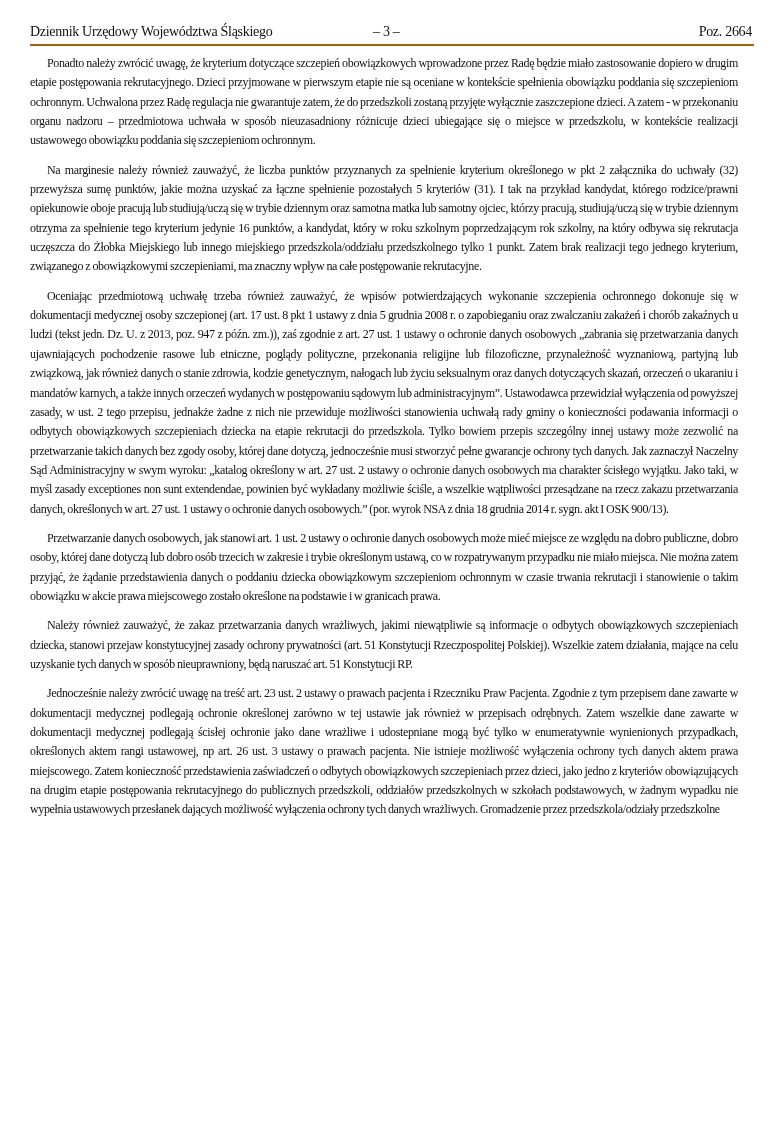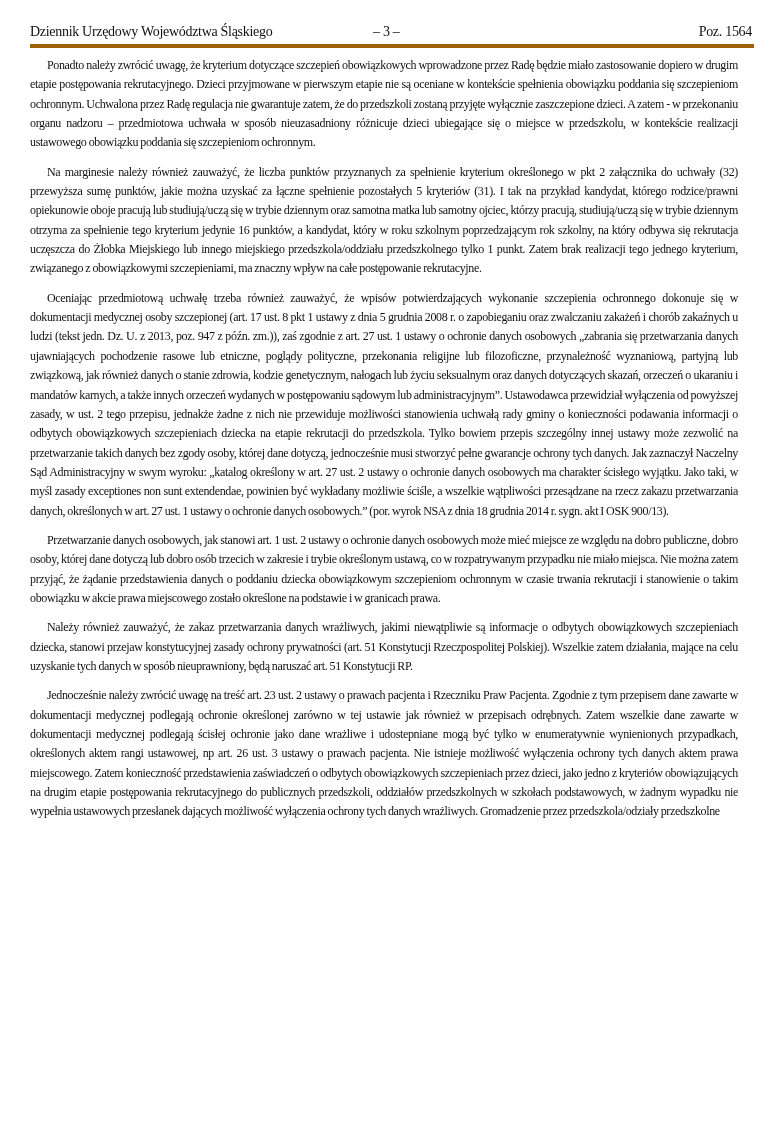--- a/index.html
+++ b/index.html
@@ -17,21 +17,21 @@
   }
   .page {
     position: absolute;
     left: 30px;
     top: 0;
     width: 724px;
   }
   .running-header {
     position: relative;
     height: 44px;
-    border-bottom: 4px solid #a16207;
+    border-bottom: 2px solid #a16207;
     font-size: 14px;
     letter-spacing: -0.3px;
   }
   .running-header .hl {
     position: absolute;
     left: 0;
     top: 24px;
   }
   .running-header .hc {
     position: absolute;
@@ -59,21 +59,21 @@
     font-weight: normal;
   }
 </style>
 </head>
 <body>
 
 <div class="page">
   <div class="running-header">
     <span class="hl">Dziennik Urzędowy Województwa Śląskiego</span>
     <span class="hc">– 3 –</span>
-    <span class="hr">Poz. 1564</span>
+    <span class="hr">Poz. 2664</span>
   </div>
 
   <div class="body">
     <p class="para"><span>Ponadto należy zwrócić uwagę, że kryterium dotyczące szczepień obowiązkowych wprowadzone przez Radę będzie miało zastosowanie dopiero w drugim etapie postępowania rekrutacyjnego. Dzieci przyjmowane w pierwszym etapie nie są oceniane w kontekście spełnienia obowiązku poddania się szczepieniom ochronnym. Uchwalona przez Radę regulacja nie gwarantuje zatem, że do przedszkoli zostaną przyjęte wyłącznie zaszczepione dzieci. A zatem - w przekonaniu organu nadzoru – przedmiotowa uchwała w sposób nieuzasadniony różnicuje dzieci ubiegające się o miejsce w przedszkolu, w kontekście realizacji ustawowego obowiązku poddania się szczepieniom ochronnym.</span></p>
     <p class="para"><span>Na marginesie należy również zauważyć, że liczba punktów przyznanych za spełnienie kryterium określonego w pkt 2 załącznika do uchwały (32) przewyższa sumę punktów, jakie można uzyskać za łączne spełnienie pozostałych 5 kryteriów (31). I tak na przykład kandydat, którego rodzice/prawni opiekunowie oboje pracują lub studiują/uczą się w trybie dziennym oraz samotna matka lub samotny ojciec, którzy pracują, studiują/uczą się w trybie dziennym otrzyma za spełnienie tego kryterium jedynie 16 punktów, a kandydat, który w roku szkolnym poprzedzającym rok szkolny, na który odbywa się rekrutacja uczęszcza do Żłobka Miejskiego lub innego miejskiego przedszkola/oddziału przedszkolnego tylko 1 punkt. Zatem brak realizacji tego jednego kryterium, związanego z obowiązkowymi szczepieniami,  ma znaczny wpływ na całe postępowanie rekrutacyjne.</span></p>
     <p class="para"><span>Oceniając przedmiotową uchwałę trzeba również zauważyć, że wpisów potwierdzających wykonanie szczepienia ochronnego dokonuje się w dokumentacji medycznej osoby szczepionej (art. 17 ust. 8 pkt 1 ustawy z dnia 5 grudnia 2008 r. o zapobieganiu oraz zwalczaniu zakażeń i chorób zakaźnych u ludzi (tekst jedn. Dz. U. z 2013, poz. 947 z późn. zm.)), zaś zgodnie z art. 27 ust. 1 ustawy o ochronie danych osobowych „zabrania się przetwarzania danych ujawniających pochodzenie rasowe lub etniczne, poglądy polityczne, przekonania religijne lub filozoficzne, przynależność wyznaniową, partyjną lub związkową, jak również </span><b>danych o stanie zdrowia</b><span>, kodzie genetycznym, nałogach lub życiu seksualnym oraz danych dotyczących skazań, orzeczeń o ukaraniu i mandatów karnych, a także innych orzeczeń wydanych w postępowaniu sądowym lub administracyjnym”. Ustawodawca przewidział wyłączenia od powyższej zasady, w ust. 2 tego przepisu, jednakże żadne z nich nie przewiduje możliwości stanowienia uchwałą rady gminy o konieczności podawania informacji o odbytych obowiązkowych szczepieniach dziecka na etapie rekrutacji do przedszkola. Tylko bowiem przepis szczególny innej </span><b>ustawy</b><span> może zezwolić na przetwarzanie takich danych bez zgody osoby, której dane dotyczą, jednocześnie musi stworzyć pełne gwarancje ochrony tych danych. Jak zaznaczył Naczelny Sąd Administracyjny w swym wyroku: „katalog określony w art. 27 ust. 2 ustawy o ochronie danych osobowych ma charakter ścisłego wyjątku. Jako taki, w myśl zasady exceptiones non sunt extendendae, powinien być wykładany możliwie ściśle, a wszelkie wątpliwości przesądzane na rzecz zakazu przetwarzania danych, określonych w art. 27 ust. 1 ustawy o ochronie danych osobowych.” (por. wyrok NSA z dnia 18 grudnia 2014 r. sygn. akt I OSK 900/13).</span></p>
     <p class="para"><span>Przetwarzanie danych osobowych, jak stanowi art. 1 ust. 2 ustawy o ochronie danych osobowych może mieć miejsce ze względu na dobro publiczne, dobro osoby, której dane dotyczą lub dobro osób trzecich </span><b>w zakresie i trybie określonym ustawą</b><span>, co w rozpatrywanym przypadku nie miało miejsca. Nie można zatem przyjąć, że żądanie przedstawienia danych o poddaniu dziecka obowiązkowym szczepieniom ochronnym w czasie trwania rekrutacji i stanowienie o takim obowiązku w akcie prawa miejscowego zostało określone na podstawie i w granicach prawa.</span></p>
     <p class="para"><span>Należy również zauważyć, że zakaz przetwarzania danych wrażliwych, jakimi niewątpliwie są informacje o odbytych obowiązkowych szczepieniach dziecka, stanowi przejaw konstytucyjnej zasady ochrony prywatności (art. 51 Konstytucji Rzeczpospolitej Polskiej). Wszelkie zatem działania, mające na celu uzyskanie tych danych w sposób nieuprawniony, będą naruszać art. 51 Konstytucji RP.</span></p>
     <p class="para"><span>Jednocześnie należy zwrócić uwagę na treść art. 23 ust. 2 ustawy o prawach pacjenta i Rzeczniku Praw Pacjenta. Zgodnie z tym przepisem dane zawarte w dokumentacji medycznej podlegają ochronie określonej zarówno w tej ustawie jak również w przepisach odrębnych. Zatem wszelkie dane zawarte w dokumentacji medycznej podlegają ścisłej ochronie jako dane wrażliwe i udostepniane mogą być tylko w enumeratywnie wynienionych przypadkach, określonych aktem rangi ustawowej, np art. 26 ust. 3 ustawy o prawach pacjenta. Nie istnieje możliwość wyłączenia ochrony tych danych aktem prawa miejscowego. Zatem konieczność przedstawienia zaświadczeń o odbytych obowiązkowych szczepieniach przez dzieci, jako jedno z kryteriów obowiązujących na drugim etapie postępowania rekrutacyjnego do publicznych przedszkoli, oddziałów przedszkolnych w szkołach podstawowych, w żadnym wypadku nie wypełnia ustawowych przesłanek dających możliwość wyłączenia ochrony tych danych wrażliwych. Gromadzenie przez przedszkola/odziały przedszkolne</span></p>
   </div>

